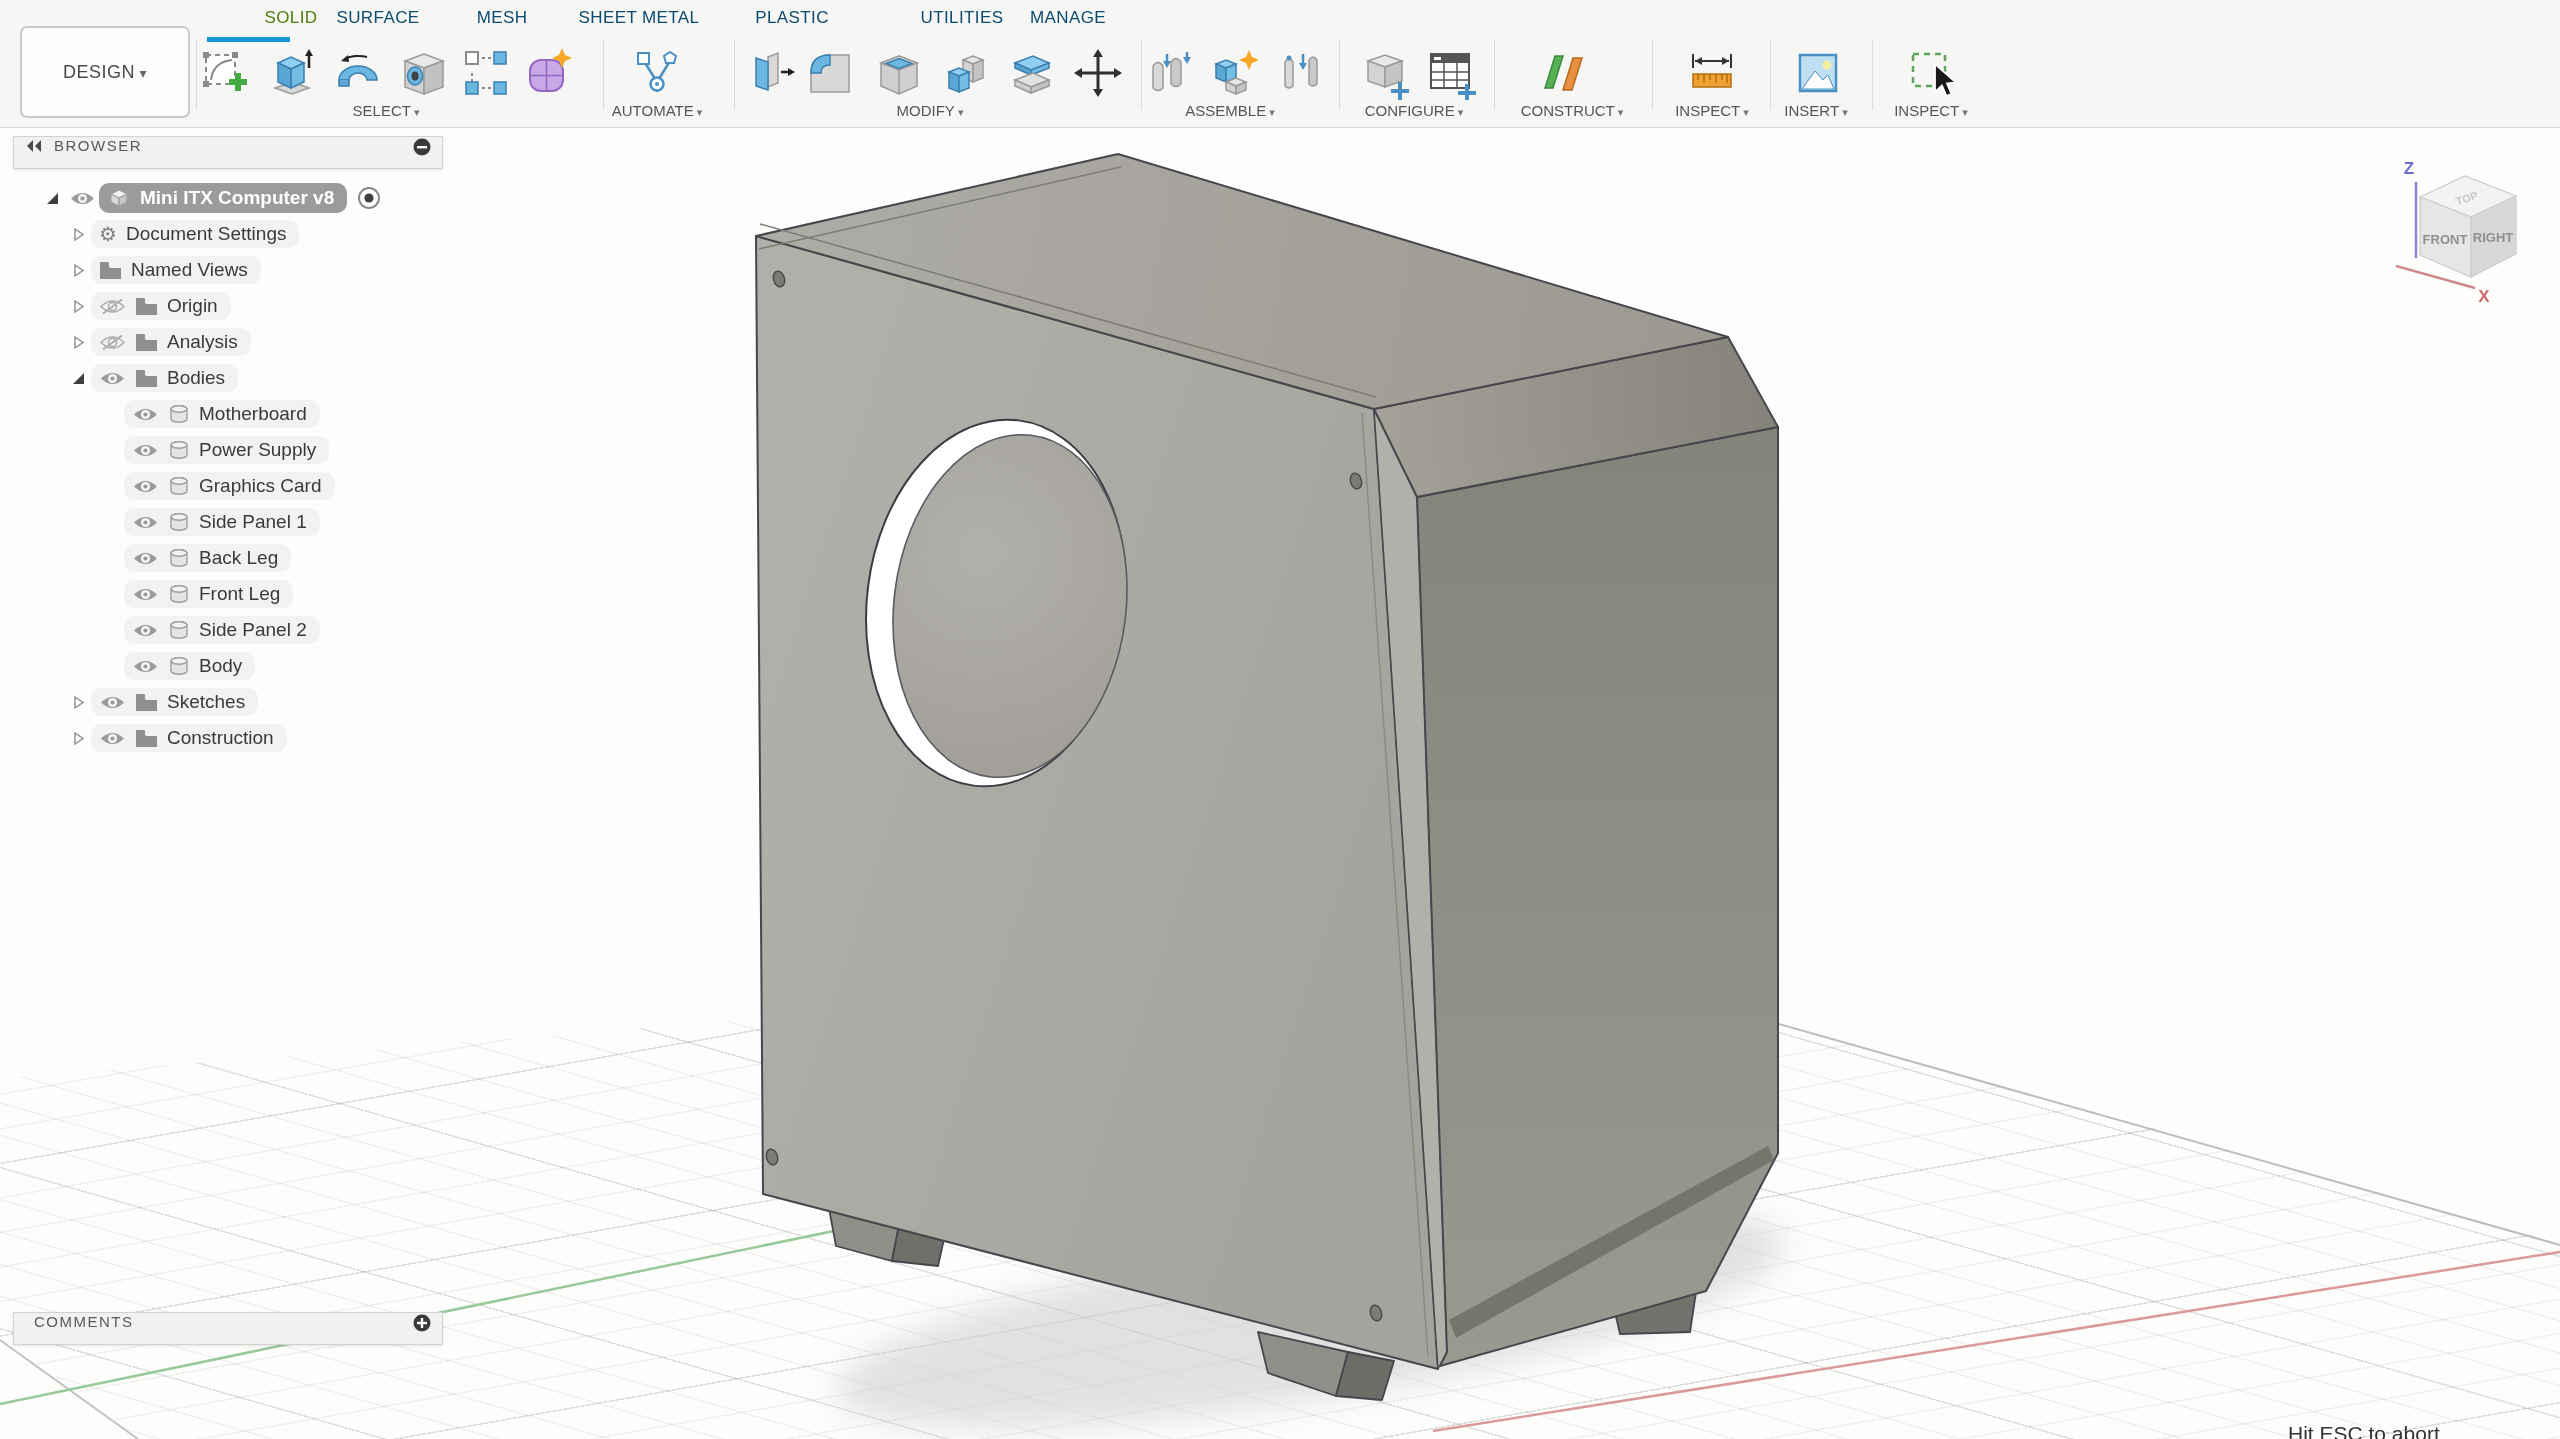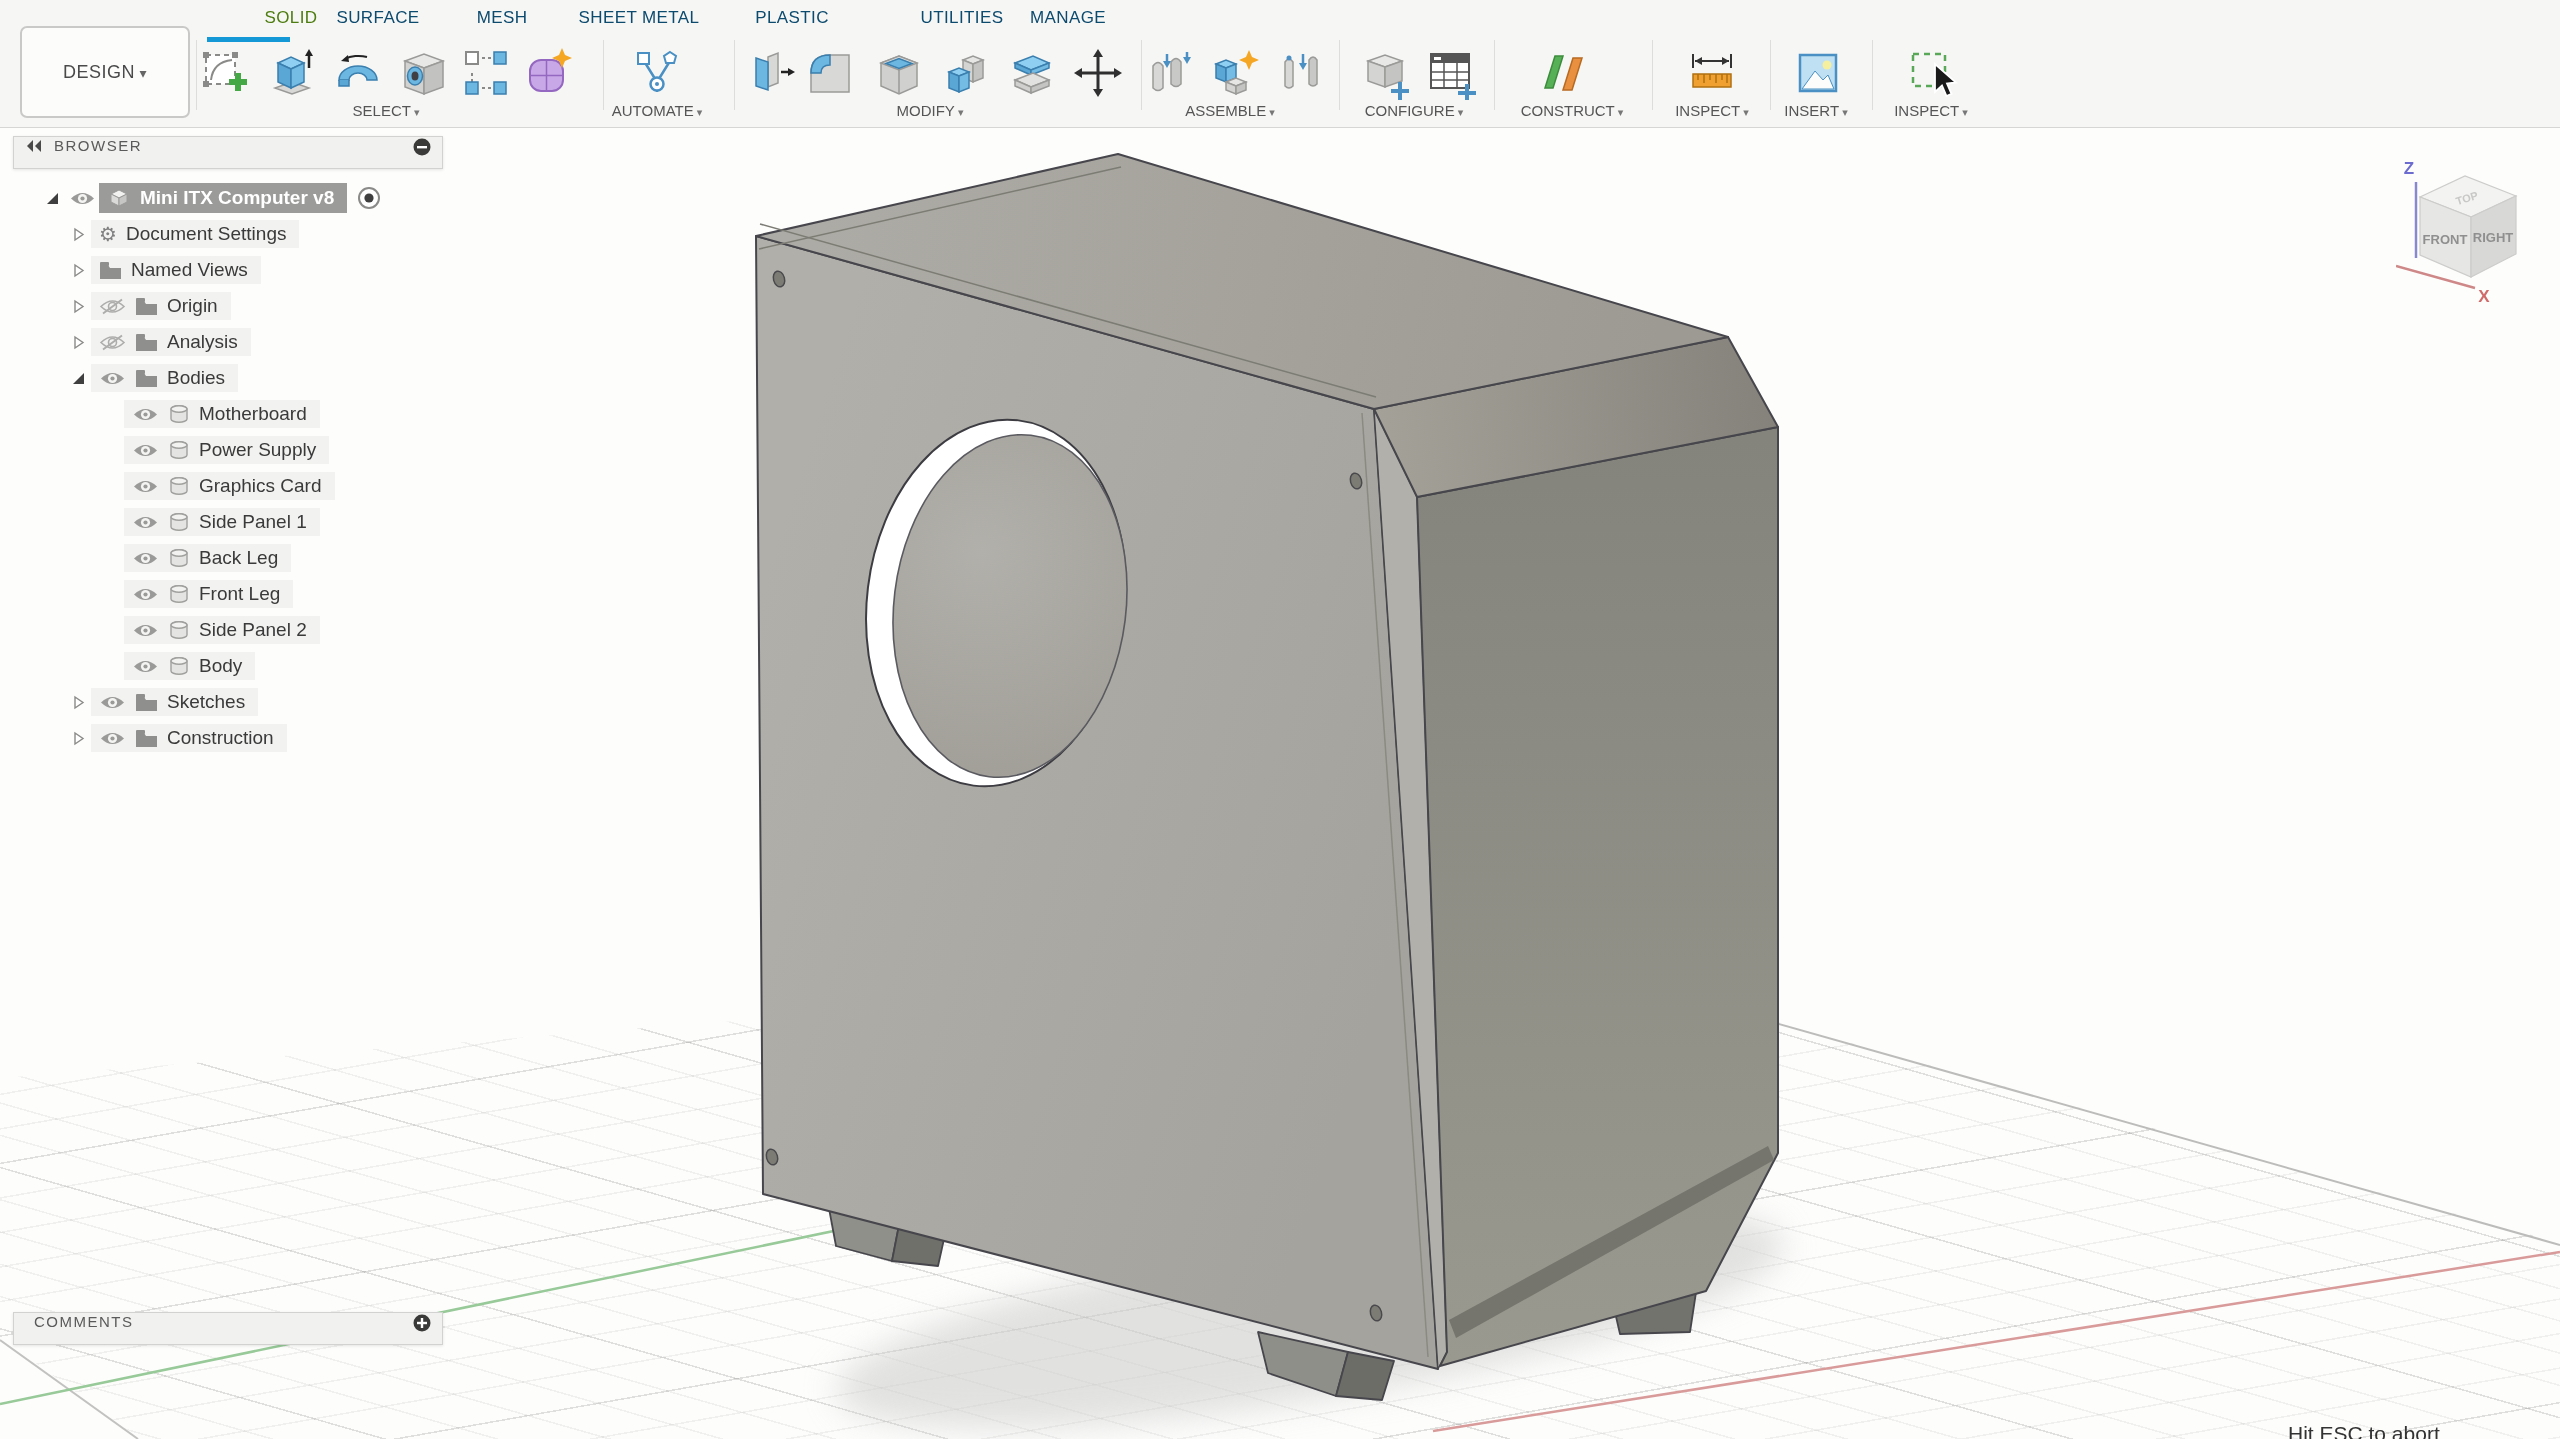--- a/index.html
+++ b/index.html
@@ -39,21 +39,21 @@
   
   .browser{position:absolute;left:13px;top:136px;width:430px;z-index:6;}
   .panel-bar{height:31px;background:#f1f1ef;border:1px solid #d2d2d0;box-shadow:0 1px 3px rgba(0,0,0,.10);
       display:flex;align-items:flex-start;padding:0 10px;}
   .panel-title{font-size:15px;letter-spacing:1.5px;color:#5a5a5a;margin-left:10px;}
   .panel-bar .right{margin-left:auto;display:flex;align-items:center;}
   .tree{margin-top:11px;}
   .trow{height:36px;display:flex;align-items:center;font-size:19px;color:#3a3a3a;}
   .caret{width:26px;display:flex;justify-content:center;flex:none;}
   .eyeslot{width:34px;display:flex;justify-content:center;flex:none;}
-  .pill{display:flex;align-items:center;gap:9px;background:#f2f2f0;border-radius:0;
+  .pill{display:flex;align-items:center;gap:9px;background:#f2f2f0;border-radius:10px;
         padding:3px 13px 3px 8px;white-space:nowrap;}
   .pill.selected{background:#9b9b99;color:#fff;font-weight:bold;}
   .radio{margin-left:9px;display:flex;align-items:center;}
   .ind1{padding-left:52px;} .ind2{padding-left:111px;} .ind0{padding-left:26px;}
 
   
   .comments{position:absolute;left:13px;top:1312px;width:430px;z-index:6;}
 
   
   .viewcube{position:absolute;left:2396px;top:140px;width:160px;height:172px;z-index:4;}

